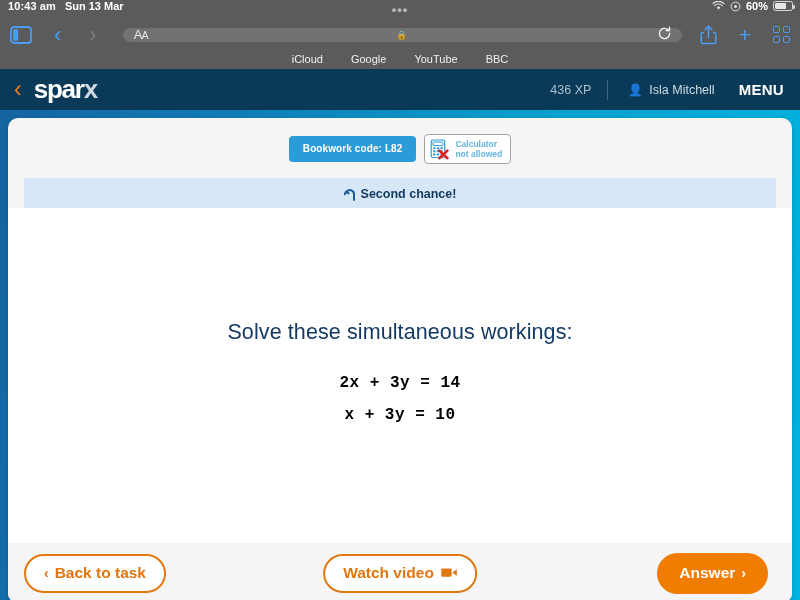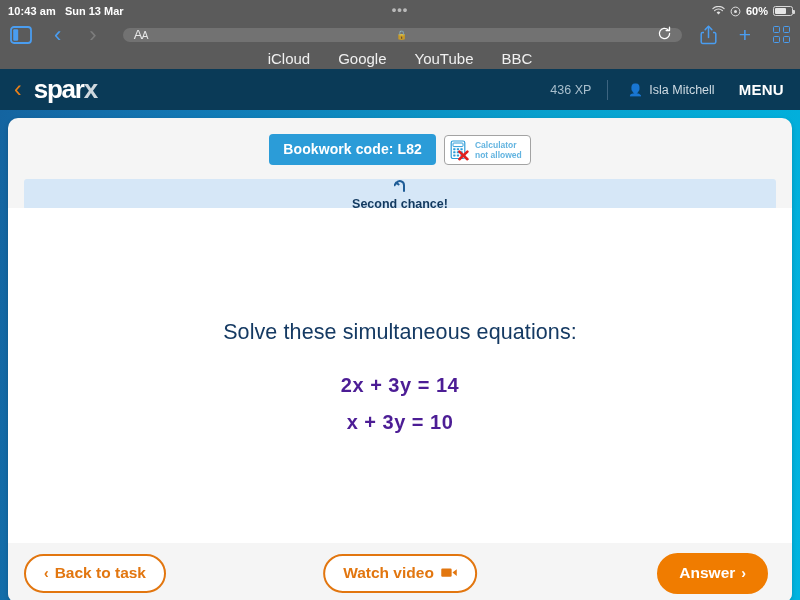--- a/index.html
+++ b/index.html
@@ -9,21 +9,21 @@
     overflow: hidden;
     background: #5b5b5b;
   }
   #app { position: relative; width: 800px; height: 600px; }
 
   
   .statusbar {
     position: absolute; top: 0; left: 0; width: 800px; height: 17px;
     background: #5b5b5b; color: #ffffff;
     font-size: 11px; font-weight: bold;
-    display: flex; align-items: flex-end;
+    display: flex; align-items: flex-start;
   }
   .sb-time { margin-left: 8px; letter-spacing: .1px; }
   .sb-date { margin-left: 9px; }
   .sb-dots { position: absolute; left: 50%; transform: translateX(-50%); top: 2px;
              color: #b9b9b9; font-size: 13px; letter-spacing: 1px; }
   .sb-right { position: absolute; right: 7px; display: flex; align-items: center; gap: 5px; }
   .sb-right .ic { display: inline-flex; align-items: center; }
   .batt {
     position: relative; width: 20px; height: 10px;
     border: 1px solid #d7d7d7; border-radius: 2.5px;
@@ -59,21 +59,21 @@
   }
   .lock { font-size: 9px; opacity: .75; }
   .reload { position: absolute; right: 10px; color: #ffffff; font-size: 15px; }
   .tb-right { display: flex; align-items: center; gap: 22px; margin-left: 4px; }
   .plus { font-size: 21px; color: #4a9df0; font-weight: 300; line-height: 1; }
   .tabs-ico { display: grid; grid-template-columns: 7px 7px; grid-template-rows: 7px 7px;
               gap: 3px; }
   .tabs-ico i { display: block; border: 1.6px solid #4a9df0; border-radius: 1.5px; }
   .bookmarks {
     height: 17px; display: flex; align-items: center; justify-content: center; gap: 28px;
-    color: #f0f0f0; font-size: 15px; margin-top: -1px;
+    color: #f0f0f0; font-size: 11px; margin-top: -1px;
   }
 
   
   .sparx-header {
     position: absolute; top: 69px; left: 0; width: 800px; height: 41px;
     background: #0a3a57; display: flex; align-items: center;
   }
   .hdr-back { color: #e8801a; font-size: 23px; margin: 0 12px 0 14px; line-height: 1; font-weight: 500; }
   .logo { font-size: 26px; font-weight: bold; letter-spacing: -1.2px; color: #ffffff; }
   .logo .x { color: #cfd8de; }
@@ -96,52 +96,52 @@
     position: absolute; top: 8px; left: 8px; width: 784px; height: 485px;
     background: #f5f5f5; border-radius: 10px;
     box-shadow: 0 2px 5px rgba(0,0,0,.18);
     overflow: hidden;
   }
 
   
   .badges { display: flex; justify-content: center; align-items: center; gap: 8px;
             padding-top: 16px; }
   .bookwork {
-    background: #2b9cd8; color: #ffffff; font-weight: bold; font-size: 14px;
+    background: #2b9cd8; color: #ffffff; font-weight: bold; font-size: 10px;
     padding: 7px 14px 8px; border-radius: 4px; letter-spacing: .1px;
   }
   .calcbadge {
     border: 1px solid #a3a3a3; background: #ffffff; border-radius: 4px;
     display: flex; align-items: center; gap: 5px; padding: 3px 8px 3px 5px; font-weight: bold;
   }
   .calc-ico { position: relative; width: 20px; height: 22px; }
   .calc-ico svg { display: block; }
   .calc-text { color: #63b4e0; font-size: 8.5px; line-height: 10px; }
 
   
   .banner {
     margin: 14px 16px 0; background: #d6e7f7; border-radius: 3px;
     height: 31px; display: flex; align-items: center; justify-content: center;
-    gap: 5px; color: #1e4e79; font-size: 12.5px; flex-direction: column;
+    gap: 5px; color: #1e4e79; font-size: 12.5px;
   }
   .banner .strong { font-weight: bold; color: #12395f; }
   .redo-ico { display: inline-flex; align-items: center; }
 
   
   .question-area {
     position: absolute; top: 90px; left: 0; right: 0; bottom: 60px;
     background: #ffffff;
     display: flex; flex-direction: column; align-items: center;
   }
   .q-prompt {
     color: #153a63; font-size: 21.5px; margin-top: 112px; letter-spacing: .1px;
   }
   .eq {
-    font-family: Liberation Sans, sans-serif;
-    color: #4c1d95; font-size: 20px; font-weight: bold; letter-spacing: .5px;
+    font-family: Liberation Mono, monospace;
+    color: #000000; font-size: 16px; font-weight: bold; letter-spacing: .5px;
   }
   .eq-1 { margin-top: 29px; }
   .eq-2 { margin-top: 14px; }
 
   
   .card-footer {
     position: absolute; left: 0; right: 0; bottom: 0; height: 60px;
     background: #f5f5f5; display: flex; align-items: center;
   }
   .pill {
@@ -288,21 +288,21 @@
         <span class="redo-ico">
           <svg width="12" height="14" viewBox="0 0 12 14">
             <path d="M10 13 V7.2 A4.1 4.1 0 0 0 2.3 5.2" fill="none" stroke="#1e5c96" stroke-width="2" stroke-linecap="round"></path>
             <path d="M0.6 7.3 L2.2 4.6 L4.6 6.5" fill="none" stroke="#1e5c96" stroke-width="2" stroke-linecap="round" stroke-linejoin="round"></path>
           </svg>
         </span>
         <span class="strong">Second chance!</span>
       </div>
 
       <div class="question-area">
-        <div class="q-prompt">Solve these simultaneous equations:</div>
+        <div class="q-prompt">Solve these simultaneous workings:</div>
         <div class="eq eq-1">2x + 3y = 14</div>
         <div class="eq eq-2">x + 3y = 10</div>
       </div>
 
       <div class="card-footer">
         <span class="pill btn-back">
           <span class="chev-l">‹</span>
           <span>Back to task</span>
         </span>
         <span class="pill btn-watch">

